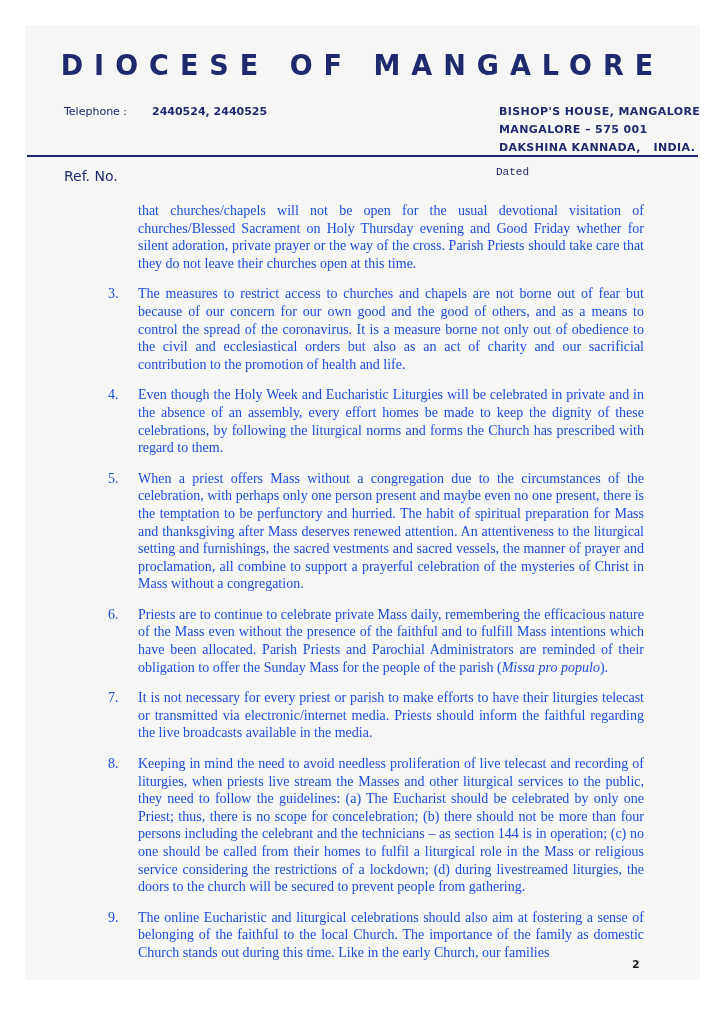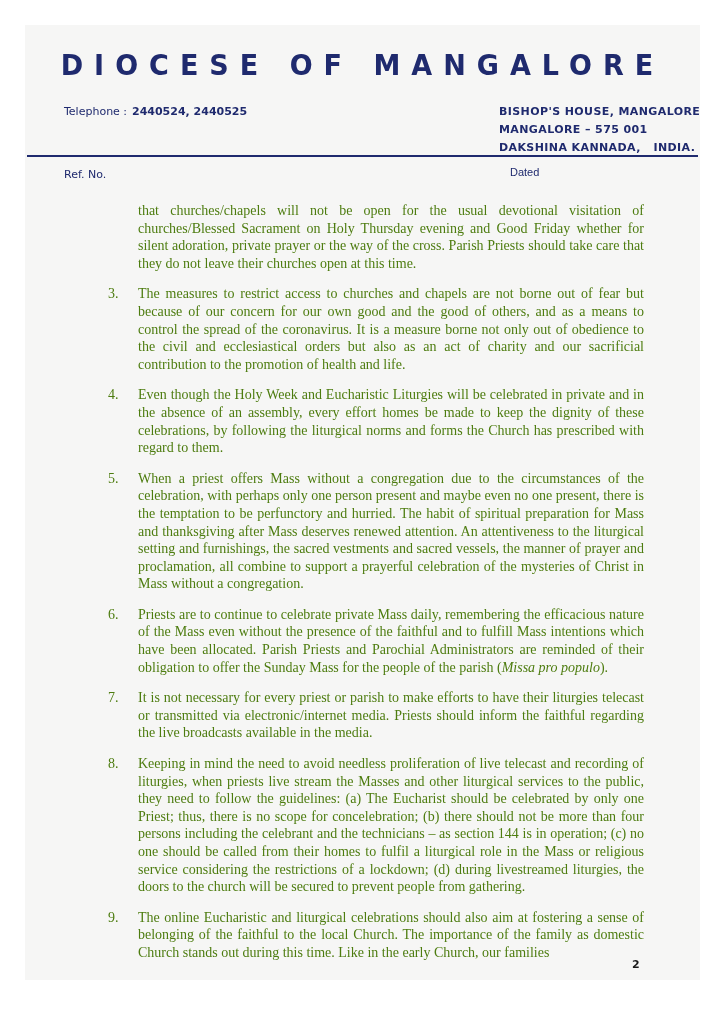--- a/index.html
+++ b/index.html
@@ -15,32 +15,32 @@
       position: absolute; left: 0; top: 50px; width: 725px; text-align: center;
       font-family: "DejaVu Sans", sans-serif; font-weight: bold;
       font-size: 27px; letter-spacing: 11px; color: #1f2a6e; transform: scaleY(1.05);
     }
     .lh-left, .lh-right {
       position: absolute; font-family: "DejaVu Sans", sans-serif; font-size: 11px;
       color: #1f2a6e; line-height: 18px;
     }
     .lh-left { left: 64px; top: 103px; }
     .lh-right { left: 499px; top: 103px; font-weight: bold; letter-spacing: 0.4px; }
-    .lh-row { display: flex; }
+    .lh-row { display: flex; gap: 20px; }
     .lh-key { width: 68px; font-weight: normal; }
     .lh-val { font-weight: bold; }
     .lh-rule {
       position: absolute; left: 27px; top: 155px; width: 671px; height: 2px; background: #1f2a6e;
     }
-    .lh-ref { position: absolute; left: 64px; top: 168px; font-family: "DejaVu Sans", sans-serif; font-size: 11px; color: #1f2a6e; }
-    .lh-dated { position: absolute; left: 496px; top: 166px; font-family: Liberation Sans, sans-serif; font-size: 11px; color: #1f2a6e; margin-left: 14px; }
+    .lh-ref { position: absolute; left: 64px; top: 168px; font-family: "DejaVu Sans", sans-serif; font-size: 14px; color: #1f2a6e; }
+    .lh-dated { position: absolute; left: 496px; top: 166px; font-family: Liberation Mono, monospace; font-size: 11px; color: #1f2a6e; }
 
     .body {
       position: absolute; left: 108px; top: 202px; width: 536px;
-      font-size: 14px; line-height: 17.6px; color: #4d7c0f; text-align: justify;
+      font-size: 14px; line-height: 17.6px; color: #1d4ed8; text-align: justify;
     }
     .para { margin: 0 0 0 30px; }
     .item { display: flex; margin-top: 13px; }
     .num { width: 30px; flex: 0 0 30px; }
     .txt { flex: 1; }
     .page-num {
       position: absolute; left: 632px; top: 958px; font-family: "DejaVu Sans", sans-serif;
       font-weight: bold; font-size: 11px; color: #1a1a1a;
     }
     i { font-style: italic; }

